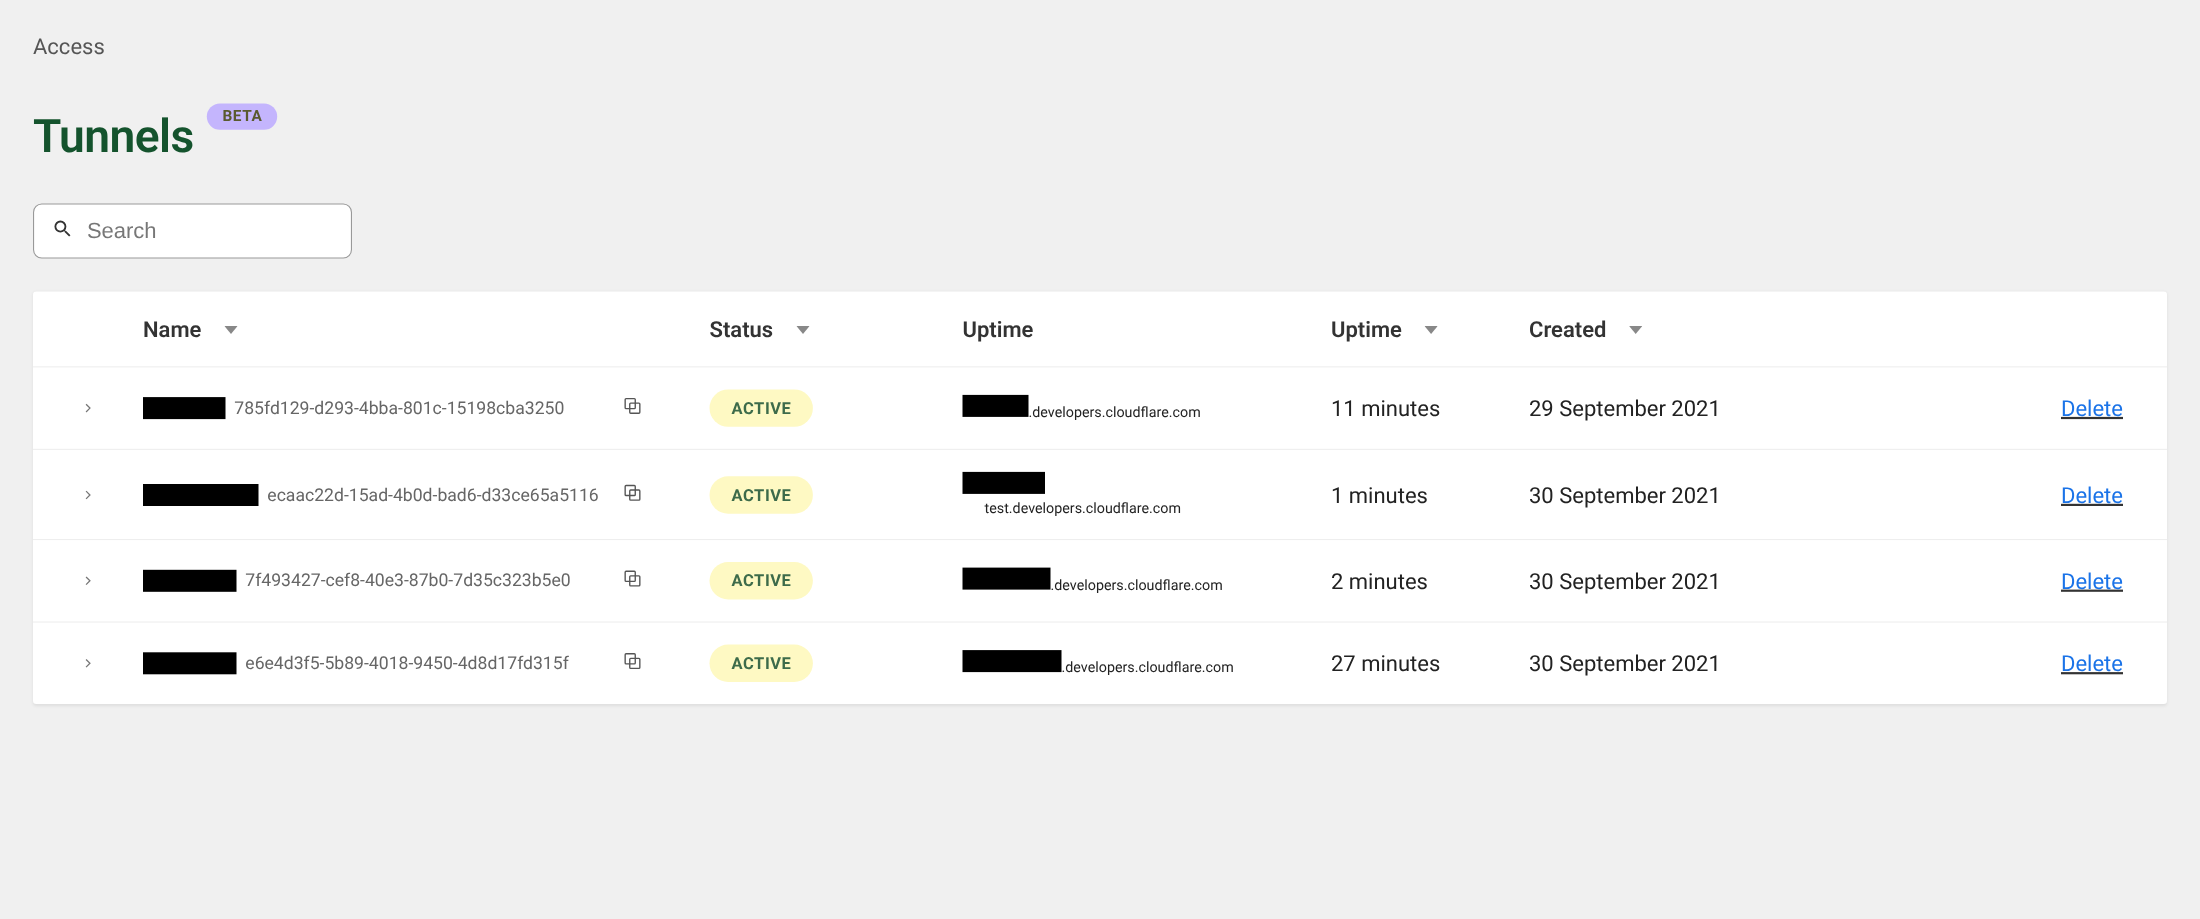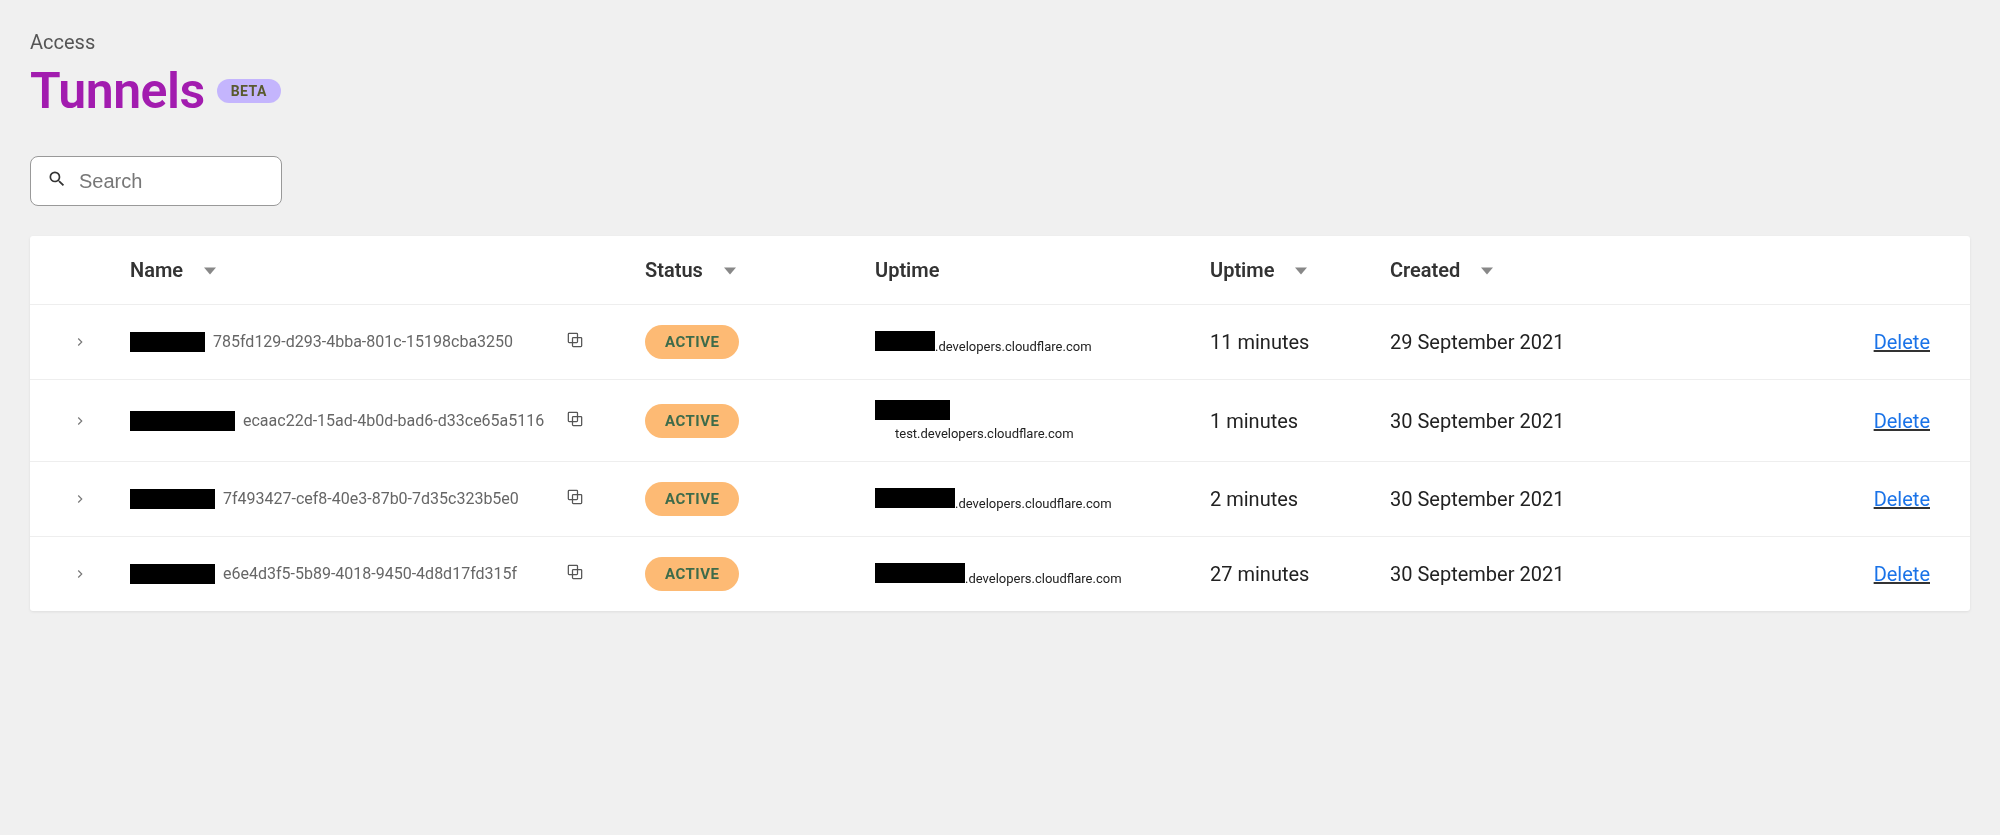--- a/index.html
+++ b/index.html
@@ -1,21 +1,21 @@
 <!DOCTYPE html>
 <html><head>
   <meta charset="utf-8">
   <style>
     * { box-sizing: border-box; margin: 0; padding: 0; }
     body { font-family: -apple-system, BlinkMacSystemFont, "Segoe UI", Roboto, sans-serif; background: #f0f0f0; padding: 30px; color: #333; }
     .breadcrumb { font-size: 20px; color: #555; font-weight: 400; margin-bottom: 8px; }
     .title-row { display: flex; align-items: center; gap: 12px; margin-bottom: 36px; }
-    .page-title { font-size: 50px; font-weight: 600; color: #a21caf; letter-spacing: -0.5px; }
+    .page-title { font-size: 42px; font-weight: 600; color: #14532d; letter-spacing: -0.5px; margin-top: 38px; }
     .beta-badge { background: #c4b5fd; color: #5a5a2f; font-size: 14px; font-weight: 700; padding: 4px 14px; border-radius: 14px; letter-spacing: 0.5px; }
-    .search-box { display: flex; align-items: center; border: 1px solid #999; border-radius: 8px; background: #fff; width: 252px; padding: 12px 16px; margin-bottom: 30px; }
+    .search-box { display: flex; align-items: center; border: 1px solid #999; border-radius: 8px; background: #fff; width: 290px; padding: 12px 16px; margin-bottom: 30px; }
     .search-box input { border: none; outline: none; font-size: 20px; flex: 1; margin-left: 12px; color: #333; background: transparent; }
     .search-box input::placeholder { color: #777; }
     .search-box svg { width: 20px; height: 20px; fill: #333; }
     .table-container { background: #fff; border-radius: 3px; box-shadow: 0 1px 3px rgba(0,0,0,0.08); }
     .table-header { display: grid; grid-template-columns: 100px 515px 230px 335px 180px 320px 1fr; align-items: center; padding: 22px 0; border-bottom: 1px solid #eee; }
     .th { font-size: 20px; font-weight: 600; color: #333; display: flex; align-items: center; gap: 21px; }
     .th .sort-icon svg { width: 12px; height: 12px; fill: #888; }
     .row { display: grid; grid-template-columns: 100px 515px 230px 335px 180px 320px 1fr; align-items: center; padding: 20px 0; border-bottom: 1px solid #eee; }
     .row:last-child { border-bottom: none; }
     .expand-cell { display: flex; justify-content: center; }
@@ -27,21 +27,21 @@
     .redacted.n2 { width: 105px; height: 20px; }
     .redacted.n3 { width: 85px; height: 20px; }
     .redacted.n4 { width: 85px; height: 20px; }
     .redacted.r1 { width: 60px; height: 20px; }
     .redacted.r2 { width: 75px; height: 20px; }
     .redacted.r3 { width: 80px; height: 20px; }
     .redacted.r4 { width: 90px; height: 20px; }
     .tunnel-id { font-size: 16px; color: #666; }
     .copy-icon svg { width: 20px; height: 20px; fill: none; stroke: #555; stroke-width: 1.5; }
     .status-cell { }
-    .status-pill { display: inline-block; background: #fdba74; color: #3d6b4a; font-size: 15px; font-weight: 700; padding: 8px 20px; border-radius: 22px; letter-spacing: 0.5px; }
+    .status-pill { display: inline-block; background: #fef9c3; color: #3d6b4a; font-size: 15px; font-weight: 700; padding: 8px 20px; border-radius: 22px; letter-spacing: 0.5px; }
     .routes-cell { font-size: 13px; color: #222; display: flex; flex-direction: column; gap: 6px; text-align: right; }
     .route-line { display: flex; align-items: baseline; flex-wrap: wrap; }
     .uptime-cell, .created-cell { font-size: 20px; color: #222; }
     .actions-cell { display: flex; justify-content: flex-end; padding-right: 40px; text-decoration: underline; }
     .delete-link { color: #1a73e8; font-size: 20px; text-decoration: none; cursor: pointer; }
   </style>
 </head>
 <body>
 
 <div class="breadcrumb">Access</div>

